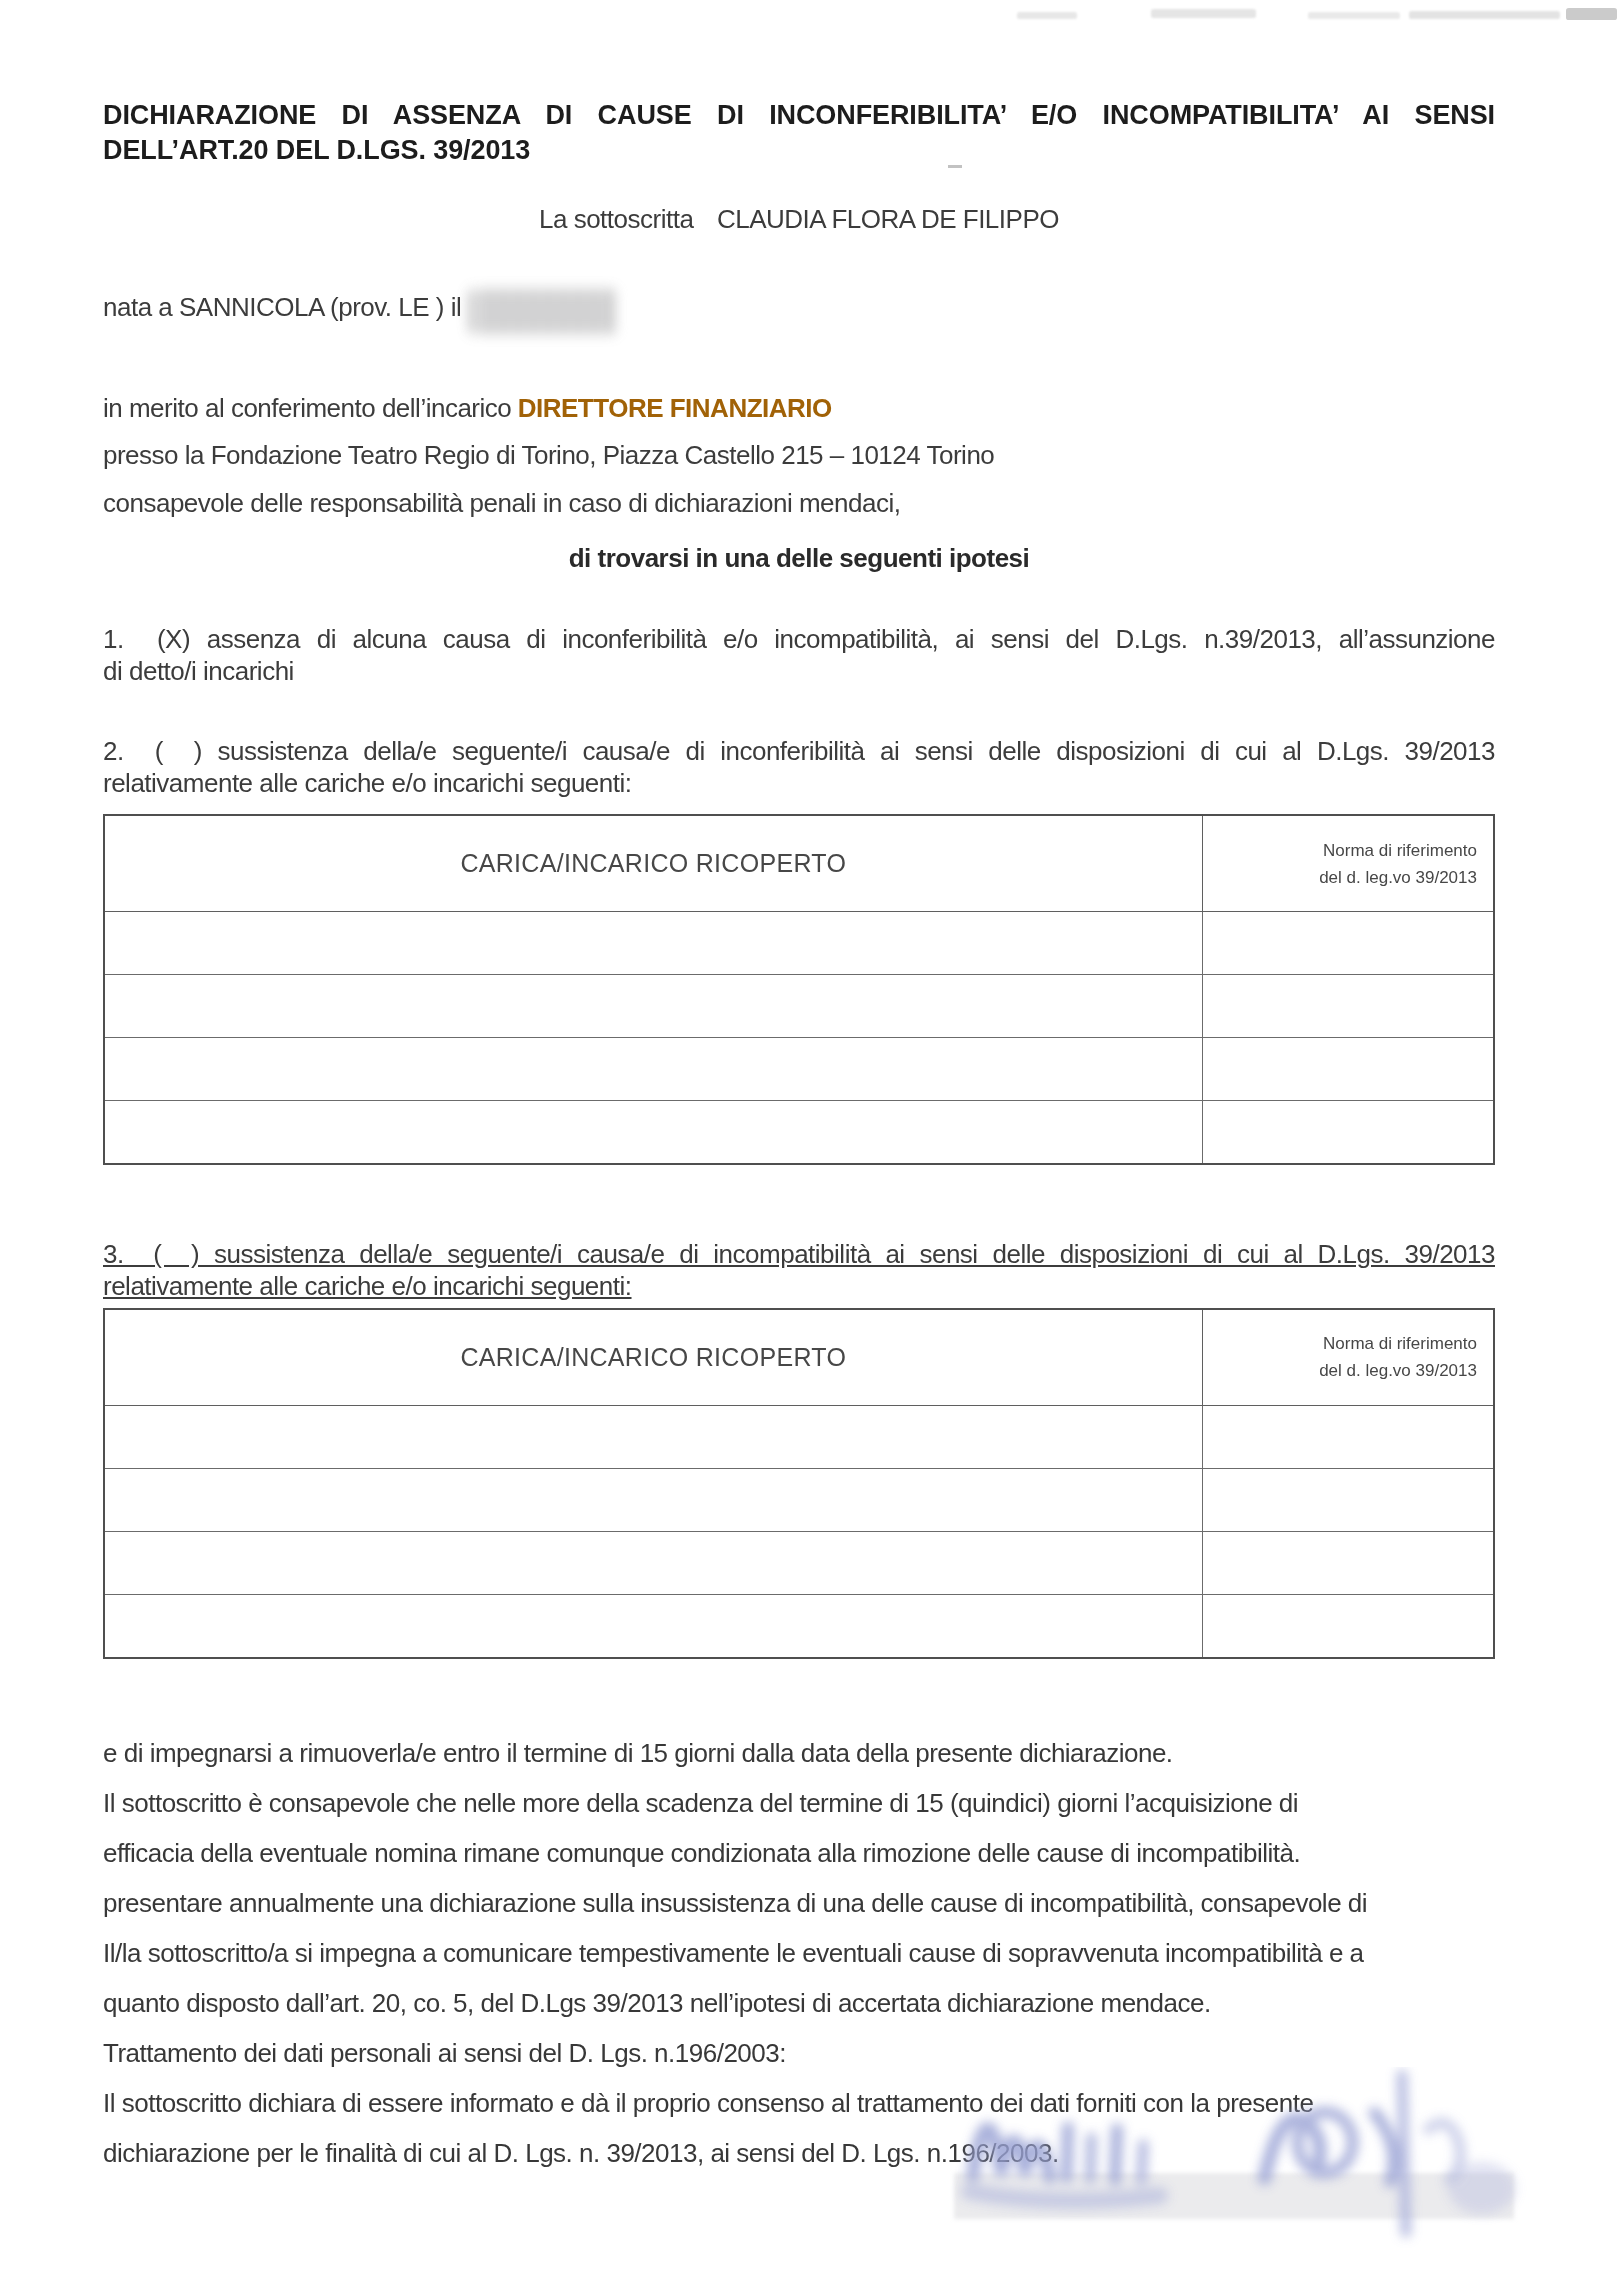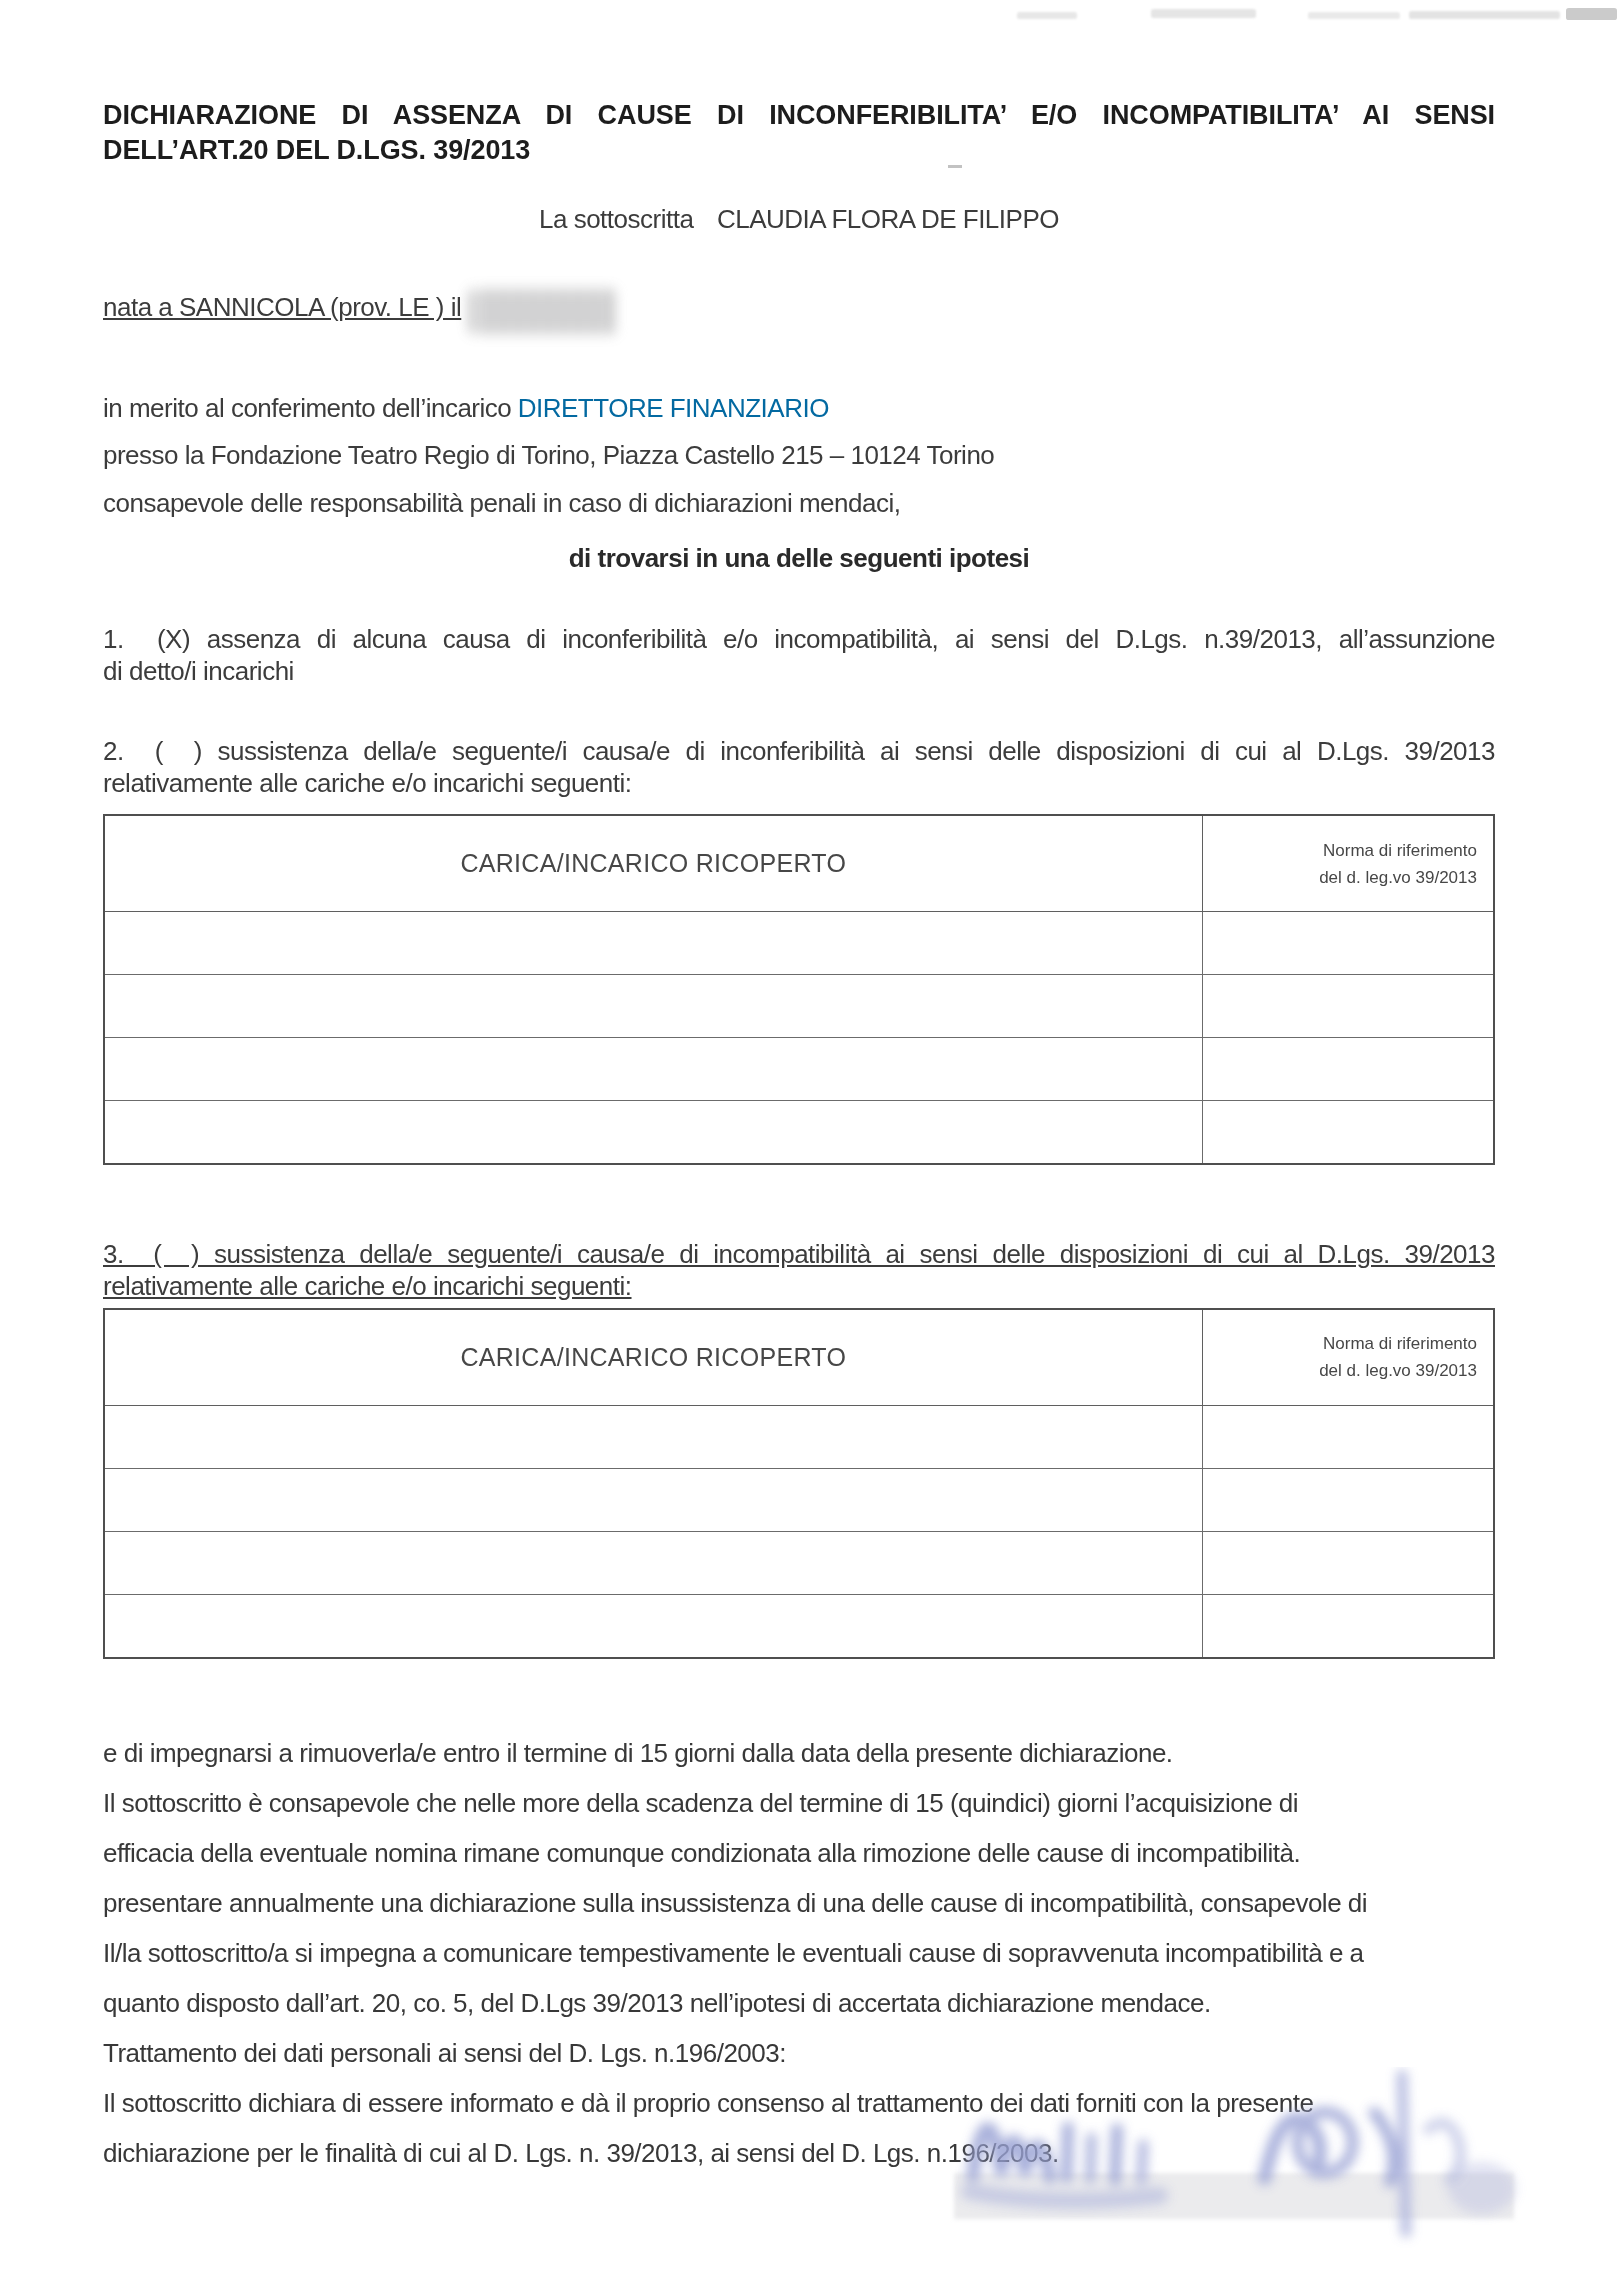--- a/index.html
+++ b/index.html
@@ -11,23 +11,23 @@
 
   
   .doc-title{font-size:27px;line-height:35px;font-weight:bold;color:#1d1d1d;letter-spacing:-0.1px;}
   .title-l1{display:block;text-align:justify;text-align-last:justify;}
   .title-l2{display:block;text-align:left;}
 
   
   .line{font-size:26px;letter-spacing:-0.5px;line-height:33px;margin:0;color:#3c3c3c;}
   .intro{margin-top:35px;text-align:center;}
   .intro .name{margin-left:23.6px;}
-  .birth{margin-top:55px;position:relative;text-decoration:underline;}
+  .birth{margin-top:55px;position:relative;}
   .merito{margin-top:68px;}
-  .merito .role{font-weight:normal;color:#0369a1;margin-left:6.5px;}
+  .merito .role{font-weight:bold;color:#a16207;margin-left:6.5px;}
   .presso{margin-top:14.4px;}
   .consapevole{margin-top:14.4px;}
   .center-bold{margin-top:18.3px;text-align:center;font-weight:bold;color:#2a2a2a;}
   .center-bold.ipotesi{margin-top:22px;}
 
   
   .items{margin-top:29px;}
   .jl{display:block;font-size:26px;letter-spacing:-0.5px;line-height:32px;color:#3c3c3c;}
   .jl.first{text-align:justify;text-align-last:justify;margin-top:48px;}
   .item3{margin-top:73px;text-decoration:underline;}

